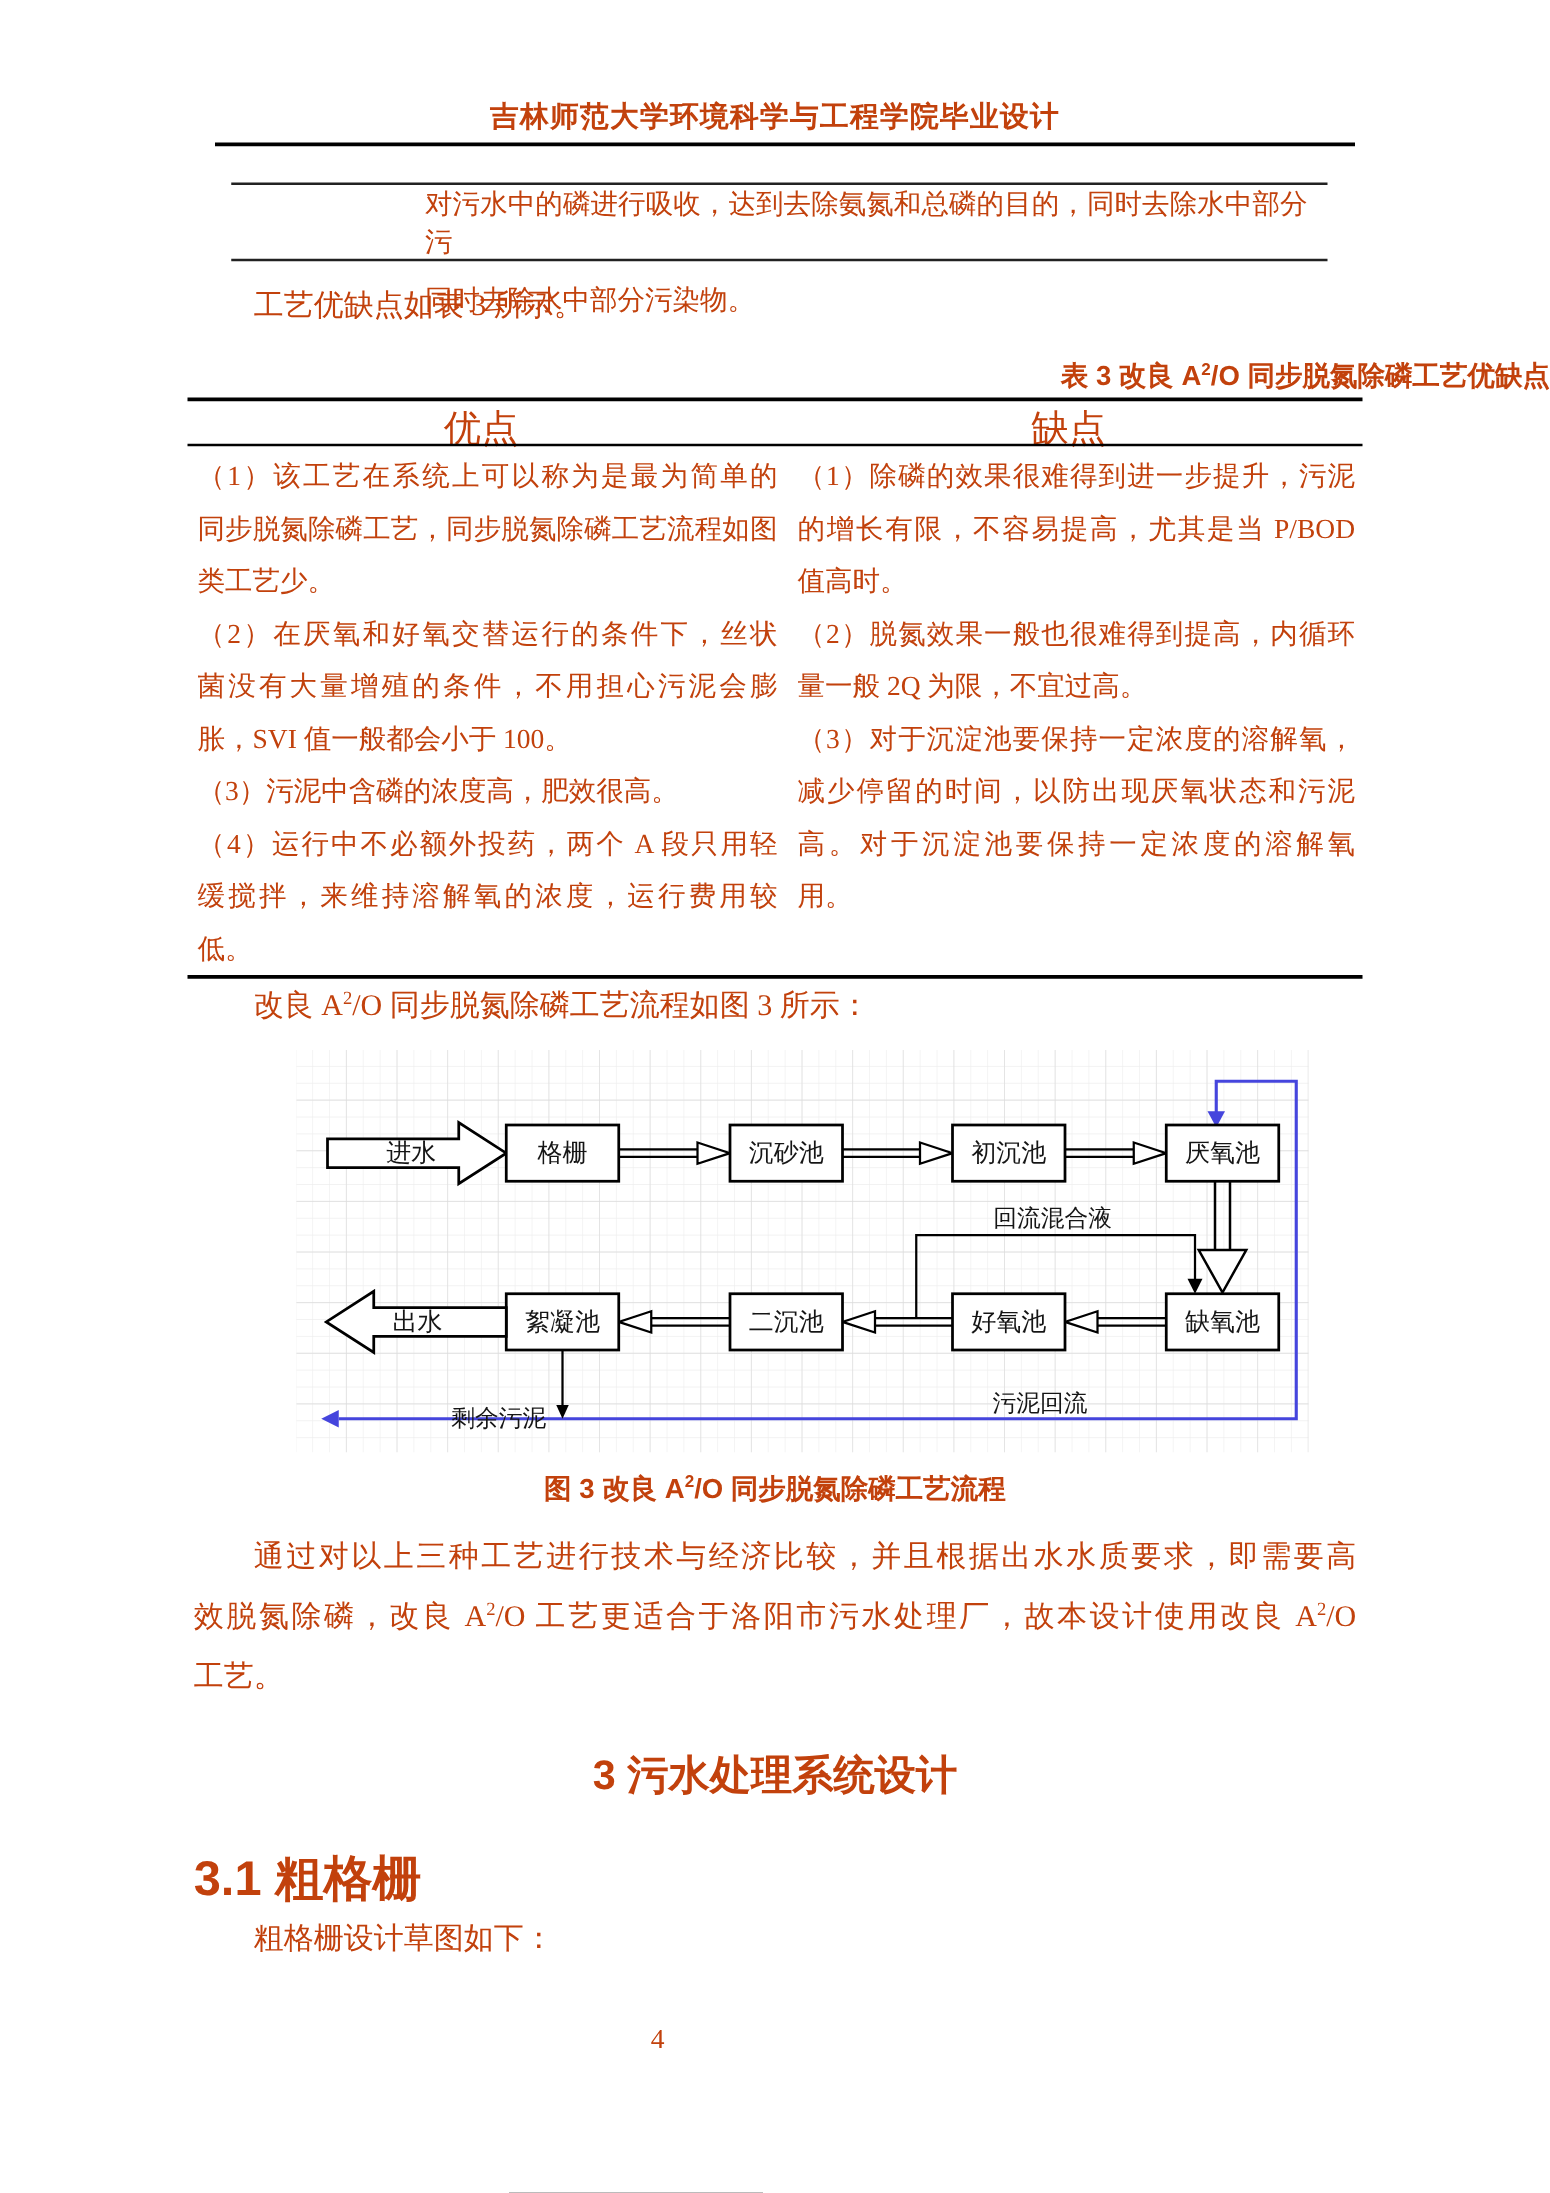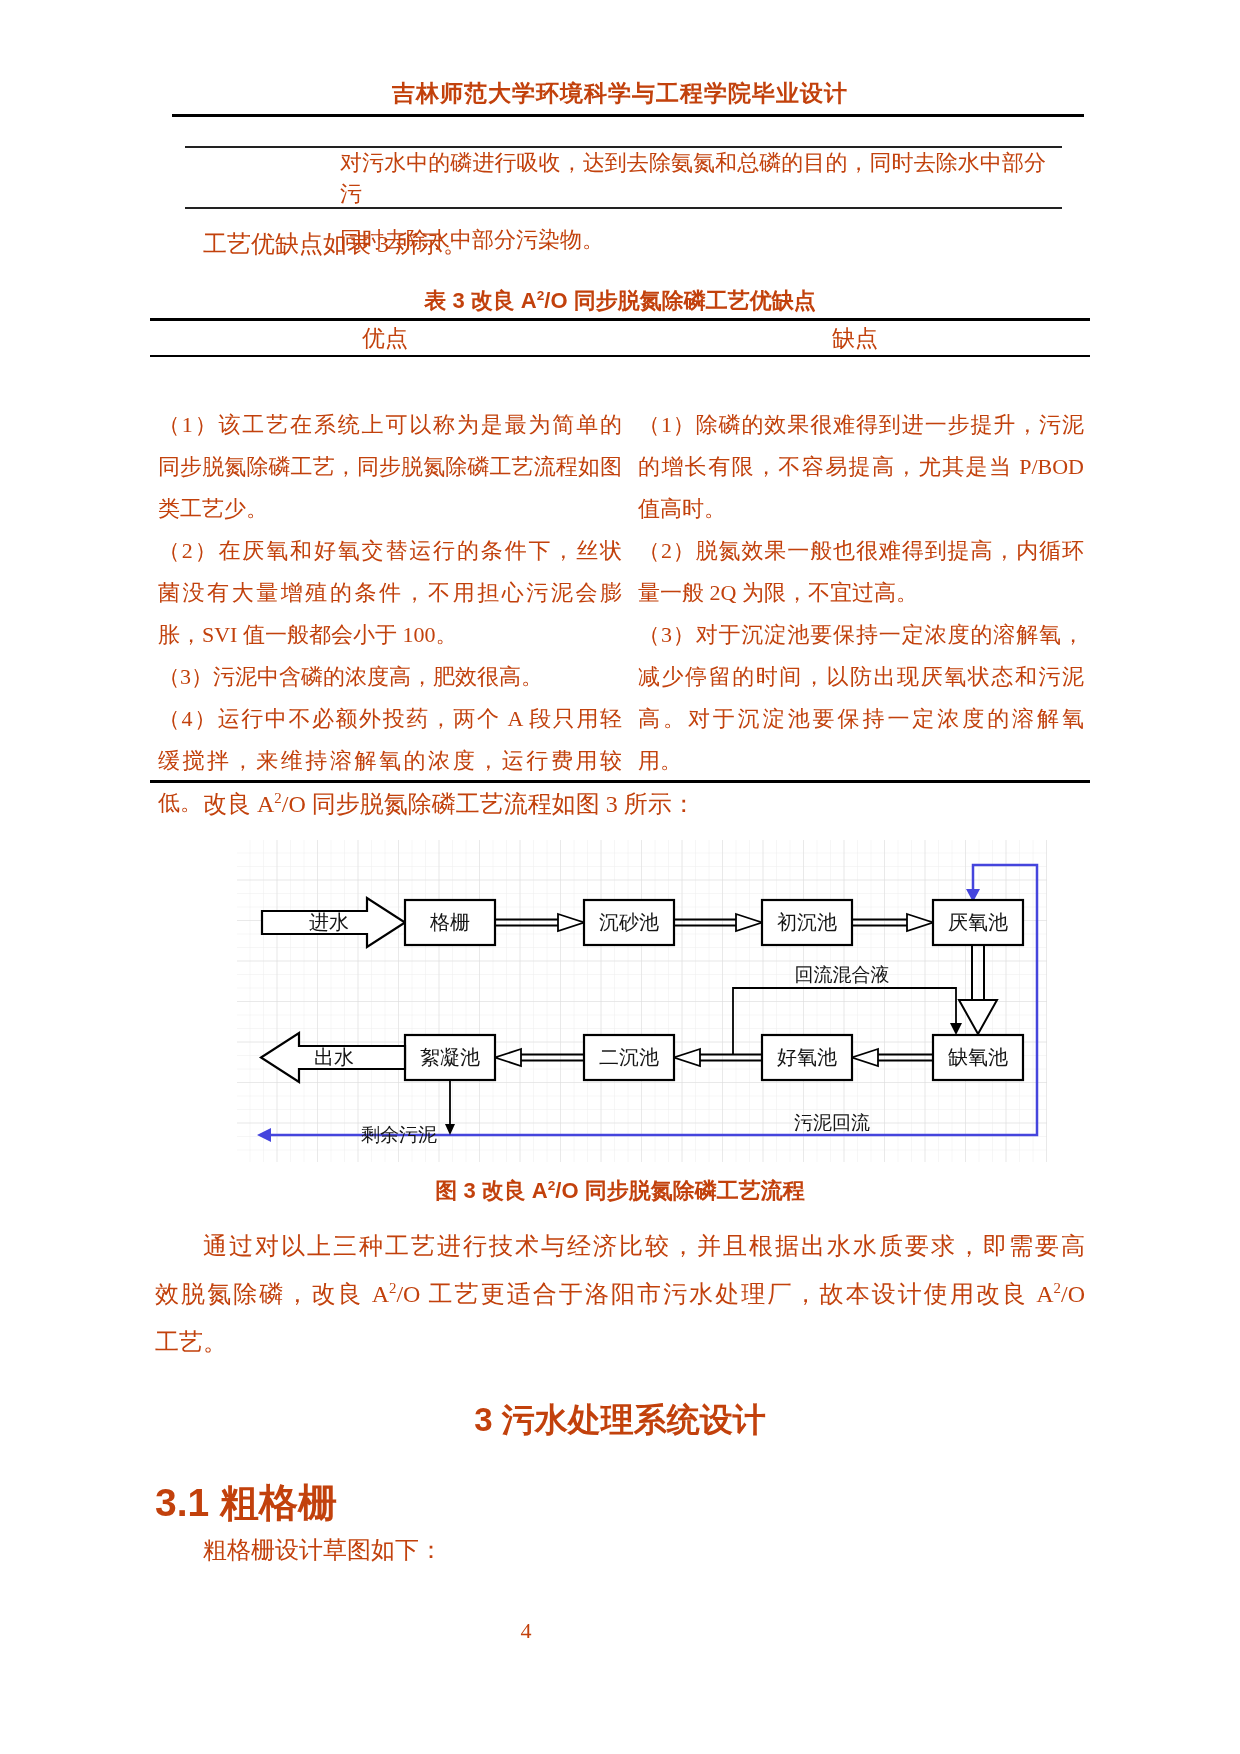--- a/index.html
+++ b/index.html
@@ -17,27 +17,27 @@
   .header-title{top:78px;left:0;width:100%;text-align:center;font-size:23px;letter-spacing:1px;}
   .rule-thick{top:114px;left:172px;width:912px;height:3px;}
   .frag-rule-top{top:146px;left:185px;width:877px;height:2px;background:#222;}
   .frag-rule-bottom{top:207px;left:185px;width:877px;height:2px;background:#222;}
   .frag-text{top:148px;left:340px;width:706px;font-size:22px;line-height:30.5px;}
   .frag-text .ln{text-align:justify;text-align-last:justify;}
   .frag-text .ln.last{text-align-last:left;margin-top:16px;}
 
   .intro-para{top:228px;left:155px;width:930px;font-size:24px;text-indent:2em;}
 
-  .tbl-caption{top:286px;left:0;width:100%;text-align:center;font-size:22px;}
+  .tbl-caption{top:286px;left:0;width:100%;text-align:right;font-size:22px;}
   .tbl-rule-top{top:318px;left:150px;width:940px;height:3px;}
-  .tbl-head{top:323px;left:150px;width:940px;display:flex;font-size:23px;}
+  .tbl-head{top:323px;left:150px;width:940px;display:flex;font-size:30px;}
   .tbl-head div{flex:1;text-align:center;}
   .tbl-rule-mid{top:355px;left:150px;width:940px;height:2px;}
   .tbl-rule-bottom{top:780px;left:150px;width:940px;height:3px;}
-  .cell{font-size:22px;line-height:42px;margin-top:44px;}
+  .cell{font-size:22px;line-height:42px;}
   .cell .ln{text-align:justify;text-align-last:justify;}
   .cell .ln.last{text-align-last:left;}
   .cell-left{top:360px;left:158px;width:464px;}
   .cell-right{top:360px;left:638px;width:446px;}
 
   .flow-intro{top:788px;left:155px;width:930px;font-size:24px;text-indent:2em;}
 
   .flow-svg{top:840px;left:237px;}
 
   .fig-caption{top:1176px;left:0;width:100%;text-align:center;font-size:22px;}

